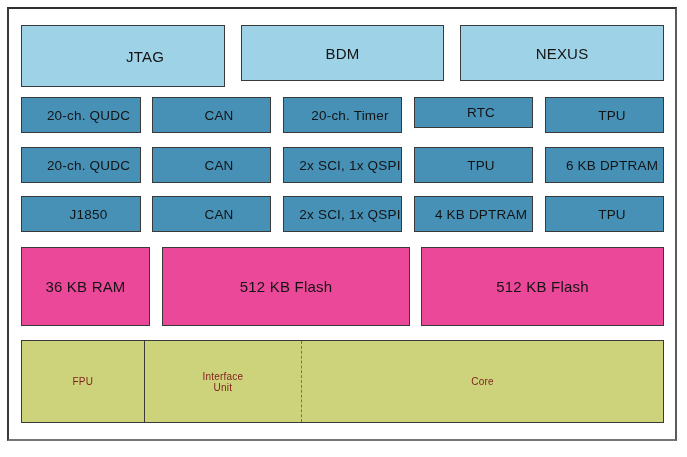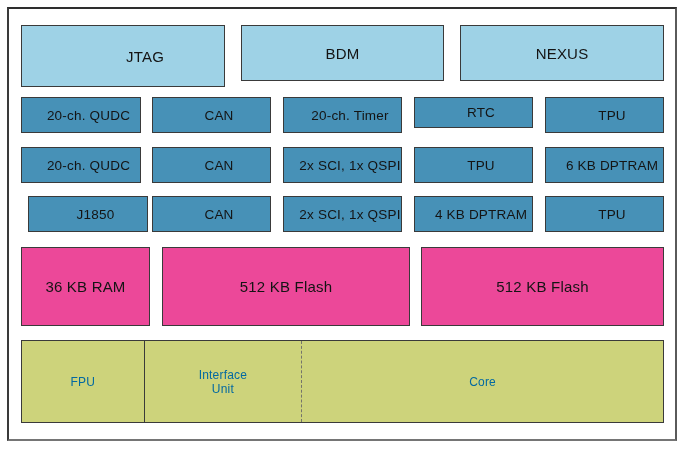--- a/index.html
+++ b/index.html
@@ -41,22 +41,22 @@
     border: 1.5px solid #3a3a3a;
     background: #cdd37b;
     display: flex;
   }
   .core-cell {
     box-sizing: border-box;
     display: flex;
     align-items: center;
     justify-content: center;
     text-align: center;
-    color: #0369a1;
-    font-size: 12px;
+    color: #7f1d1d;
+    font-size: 10px;
     white-space: pre-line;
     letter-spacing: 0.2px;
   }
   .cell-fpu  { width: 122px; }
   .cell-core { width: 363px; border-left: 1.5px dashed #74746a; }
   .cell-ifu  { width: 158px; border-left: 1.5px solid #3a3a3a; }
 </style>
 </head>
 <body>
 
@@ -71,21 +71,21 @@
 <div class="block mb" style="left:283px; top:97px; width:119px; height:36px;">20-ch. Timer</div>
 <div class="block mb" style="left:414px; top:97px; width:119px; height:31px;">RTC</div>
 <div class="block mb" style="left:545px; top:97px; width:119px; height:36px;">TPU</div>
 
 <div class="block mb" style="left:21px;  top:147px; width:120px; height:36px;">20-ch. QUDC</div>
 <div class="block mb" style="left:152px; top:147px; width:119px; height:36px;">CAN</div>
 <div class="block mb" style="left:283px; top:147px; width:119px; height:36px;">2x SCI, 1x QSPI</div>
 <div class="block mb" style="left:414px; top:147px; width:119px; height:36px;">TPU</div>
 <div class="block mb" style="left:545px; top:147px; width:119px; height:36px;">6 KB DPTRAM</div>
 
-<div class="block mb" style="left:28px;  top:196px; width:120px; height:36px;">J1850</div>
+<div class="block mb" style="left:21px;  top:196px; width:120px; height:36px;">J1850</div>
 <div class="block mb" style="left:152px; top:196px; width:119px; height:36px;">CAN</div>
 <div class="block mb" style="left:283px; top:196px; width:119px; height:36px;">2x SCI, 1x QSPI</div>
 <div class="block mb" style="left:414px; top:196px; width:119px; height:36px;">4 KB DPTRAM</div>
 <div class="block mb" style="left:545px; top:196px; width:119px; height:36px;">TPU</div>
 
 <div class="block pu" style="left:21px;  top:247px; width:129px; height:79px;">36 KB RAM</div>
 <div class="block pu" style="left:162px; top:247px; width:248px; height:79px;">512 KB Flash</div>
 <div class="block pu" style="left:421px; top:247px; width:243px; height:79px;">512 KB Flash</div>
 
 <div class="core-bar">

